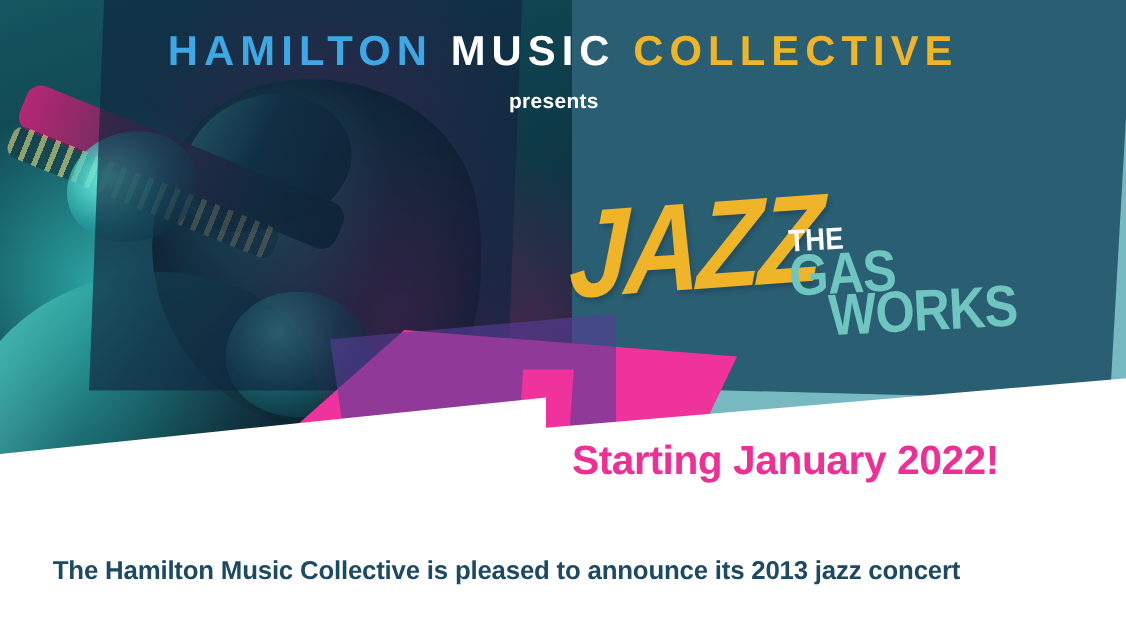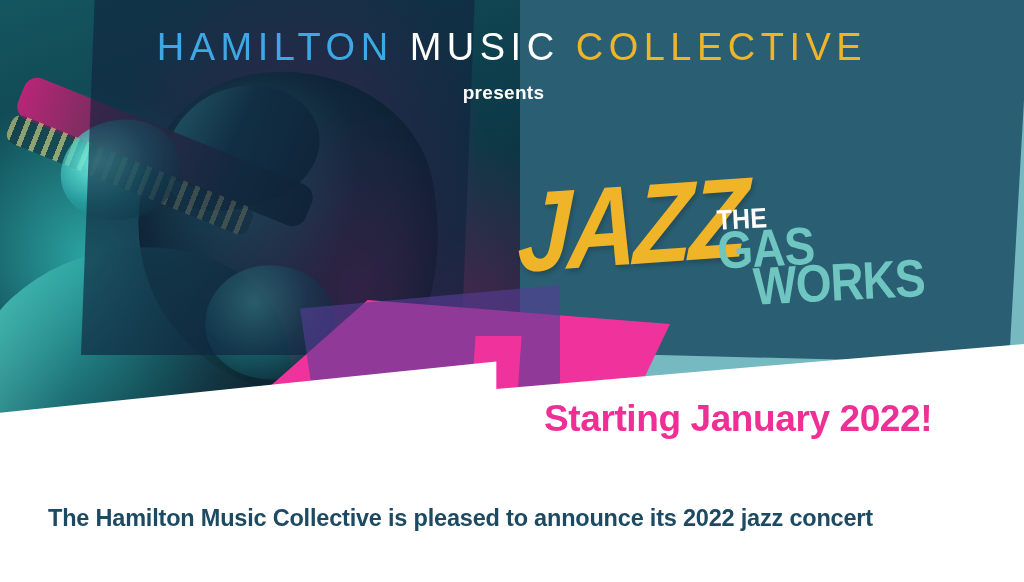--- a/index.html
+++ b/index.html
@@ -173,21 +173,21 @@
     clip-path: polygon(0% 32%, 48.5% 12%, 48.5% 22.5%, 100% 5%, 100% 100%, 0% 100%);
   }
 
   
   .wordmark {
     position: absolute;
     left: 0; top: 28px;
     width: 1024px;
     text-align: center;
     font-size: 38px;
-    font-weight: 400;
+    font-weight: 700;
     letter-spacing: 5.5px;
     white-space: nowrap;
     line-height: 1.05;
   }
   .wm-hamilton { color: #3ea8e6; }
   .wm-music    { color: #ffffff; }
   .wm-collective { color: #f0b429; }
 
   .presents {
     position: absolute;
@@ -248,21 +248,21 @@
     color: #6fc5c0;
     letter-spacing: -1px;
     line-height: 1;
     transform: rotate(-3deg) scaleY(1.15);
     transform-origin: left top;
   }
 
   
   .starting {
     position: absolute;
-    left: 544px; top: 398px;
+    left: 520px; top: 398px;
     color: #ef2e96;
     font-size: 37px;
     font-weight: bold;
     letter-spacing: -0.4px;
     white-space: nowrap;
   }
 
   
   .caption {
     position: absolute;
@@ -315,16 +315,16 @@
   <div class="jazz-lockup">
     <span class="jazz-word">JAZZ</span>
     <span class="gw-the">THE</span>
     <span class="gw-gas">GAS</span>
     <span class="gw-works">WORKS</span>
   </div>
 
   <div class="starting">Starting January 2022!</div>
 
   <div class="caption">
-    <span class="caption-line">The Hamilton Music Collective is pleased to announce its 2022 jazz concert</span>
+    <span class="caption-line">The Hamilton Music Collective is pleased to announce its 2013 jazz concert</span>
   </div>
 
 </div>
 
 </body></html>

